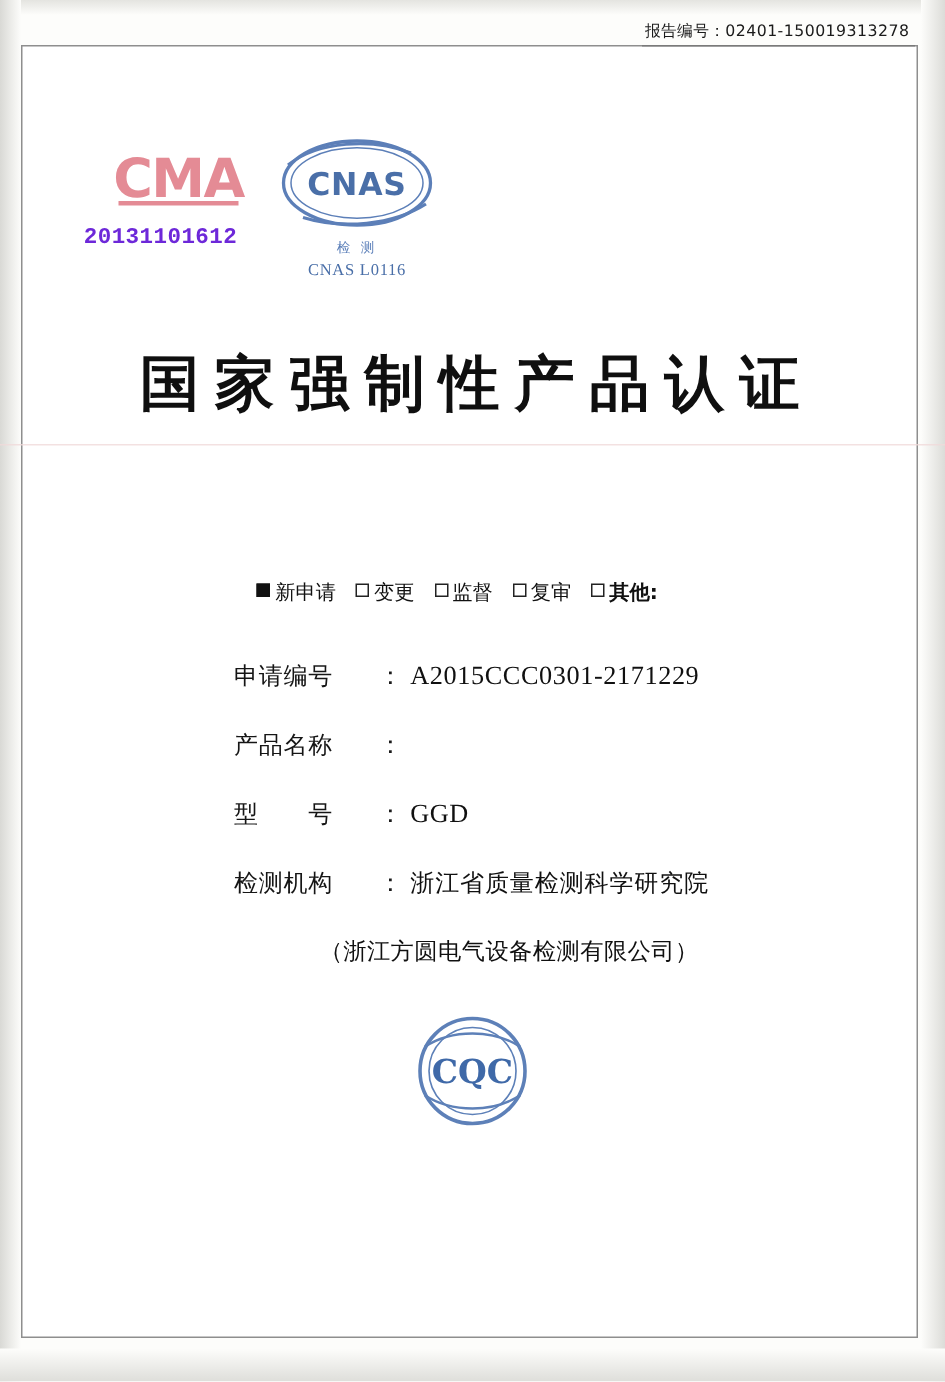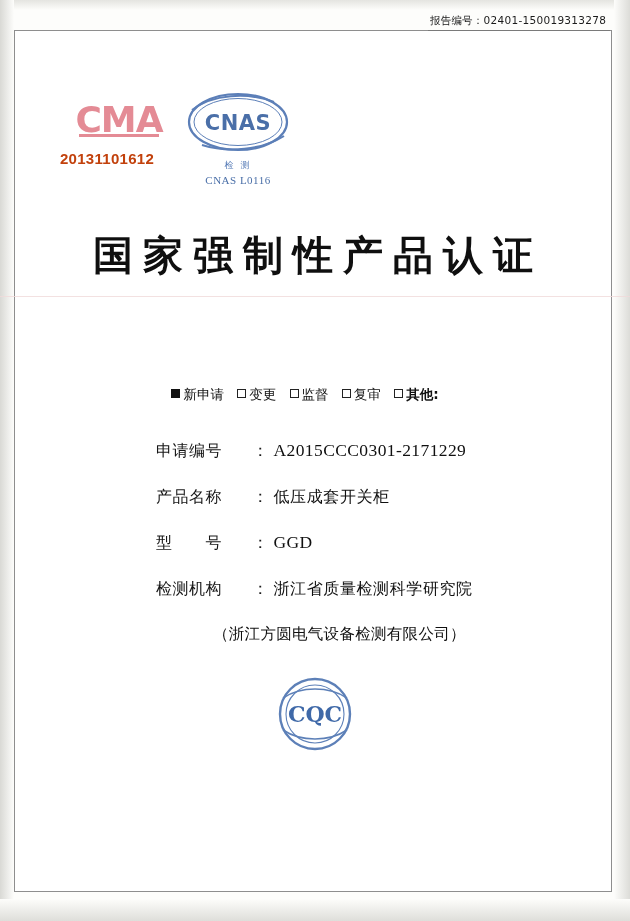--- a/index.html
+++ b/index.html
@@ -113,24 +113,24 @@
   }
   .cma-logo .bar {
     position: absolute;
     left: 4px;
     right: 4px;
     bottom: 3px;
     height: 3px;
     background: #e48b95;
   }
   .cma-code {
-    font-family: Liberation Sans, sans-serif;
+    font-family: Liberation Mono, monospace;
     font-weight: bold;
     font-size: 15px;
-    color: #c2410c;
+    color: #6d28d9;
     letter-spacing: 0.3px;
     margin-top: 10px;
   }
 
   
   .cnas-block {
     position: absolute;
     left: 183px;
     top: 90px;
     width: 110px;
@@ -346,21 +346,20 @@
 
     <div class="field-row">
       <span class="field-label">申请编号</span>
       <span class="field-colon">：</span>
       <span class="field-value">A2015CCC0301-2171229</span>
     </div>
 
     <div class="field-row">
       <span class="field-label">产品名称</span>
       <span class="field-colon">：</span>
-      <span class="field-value cjk">低压成套开关柜</span>
     </div>
 
     <div class="field-row">
       <span class="field-label">型　　号</span>
       <span class="field-colon">：</span>
       <span class="field-value">GGD</span>
     </div>
 
     <div class="field-row">
       <span class="field-label">检测机构</span>

